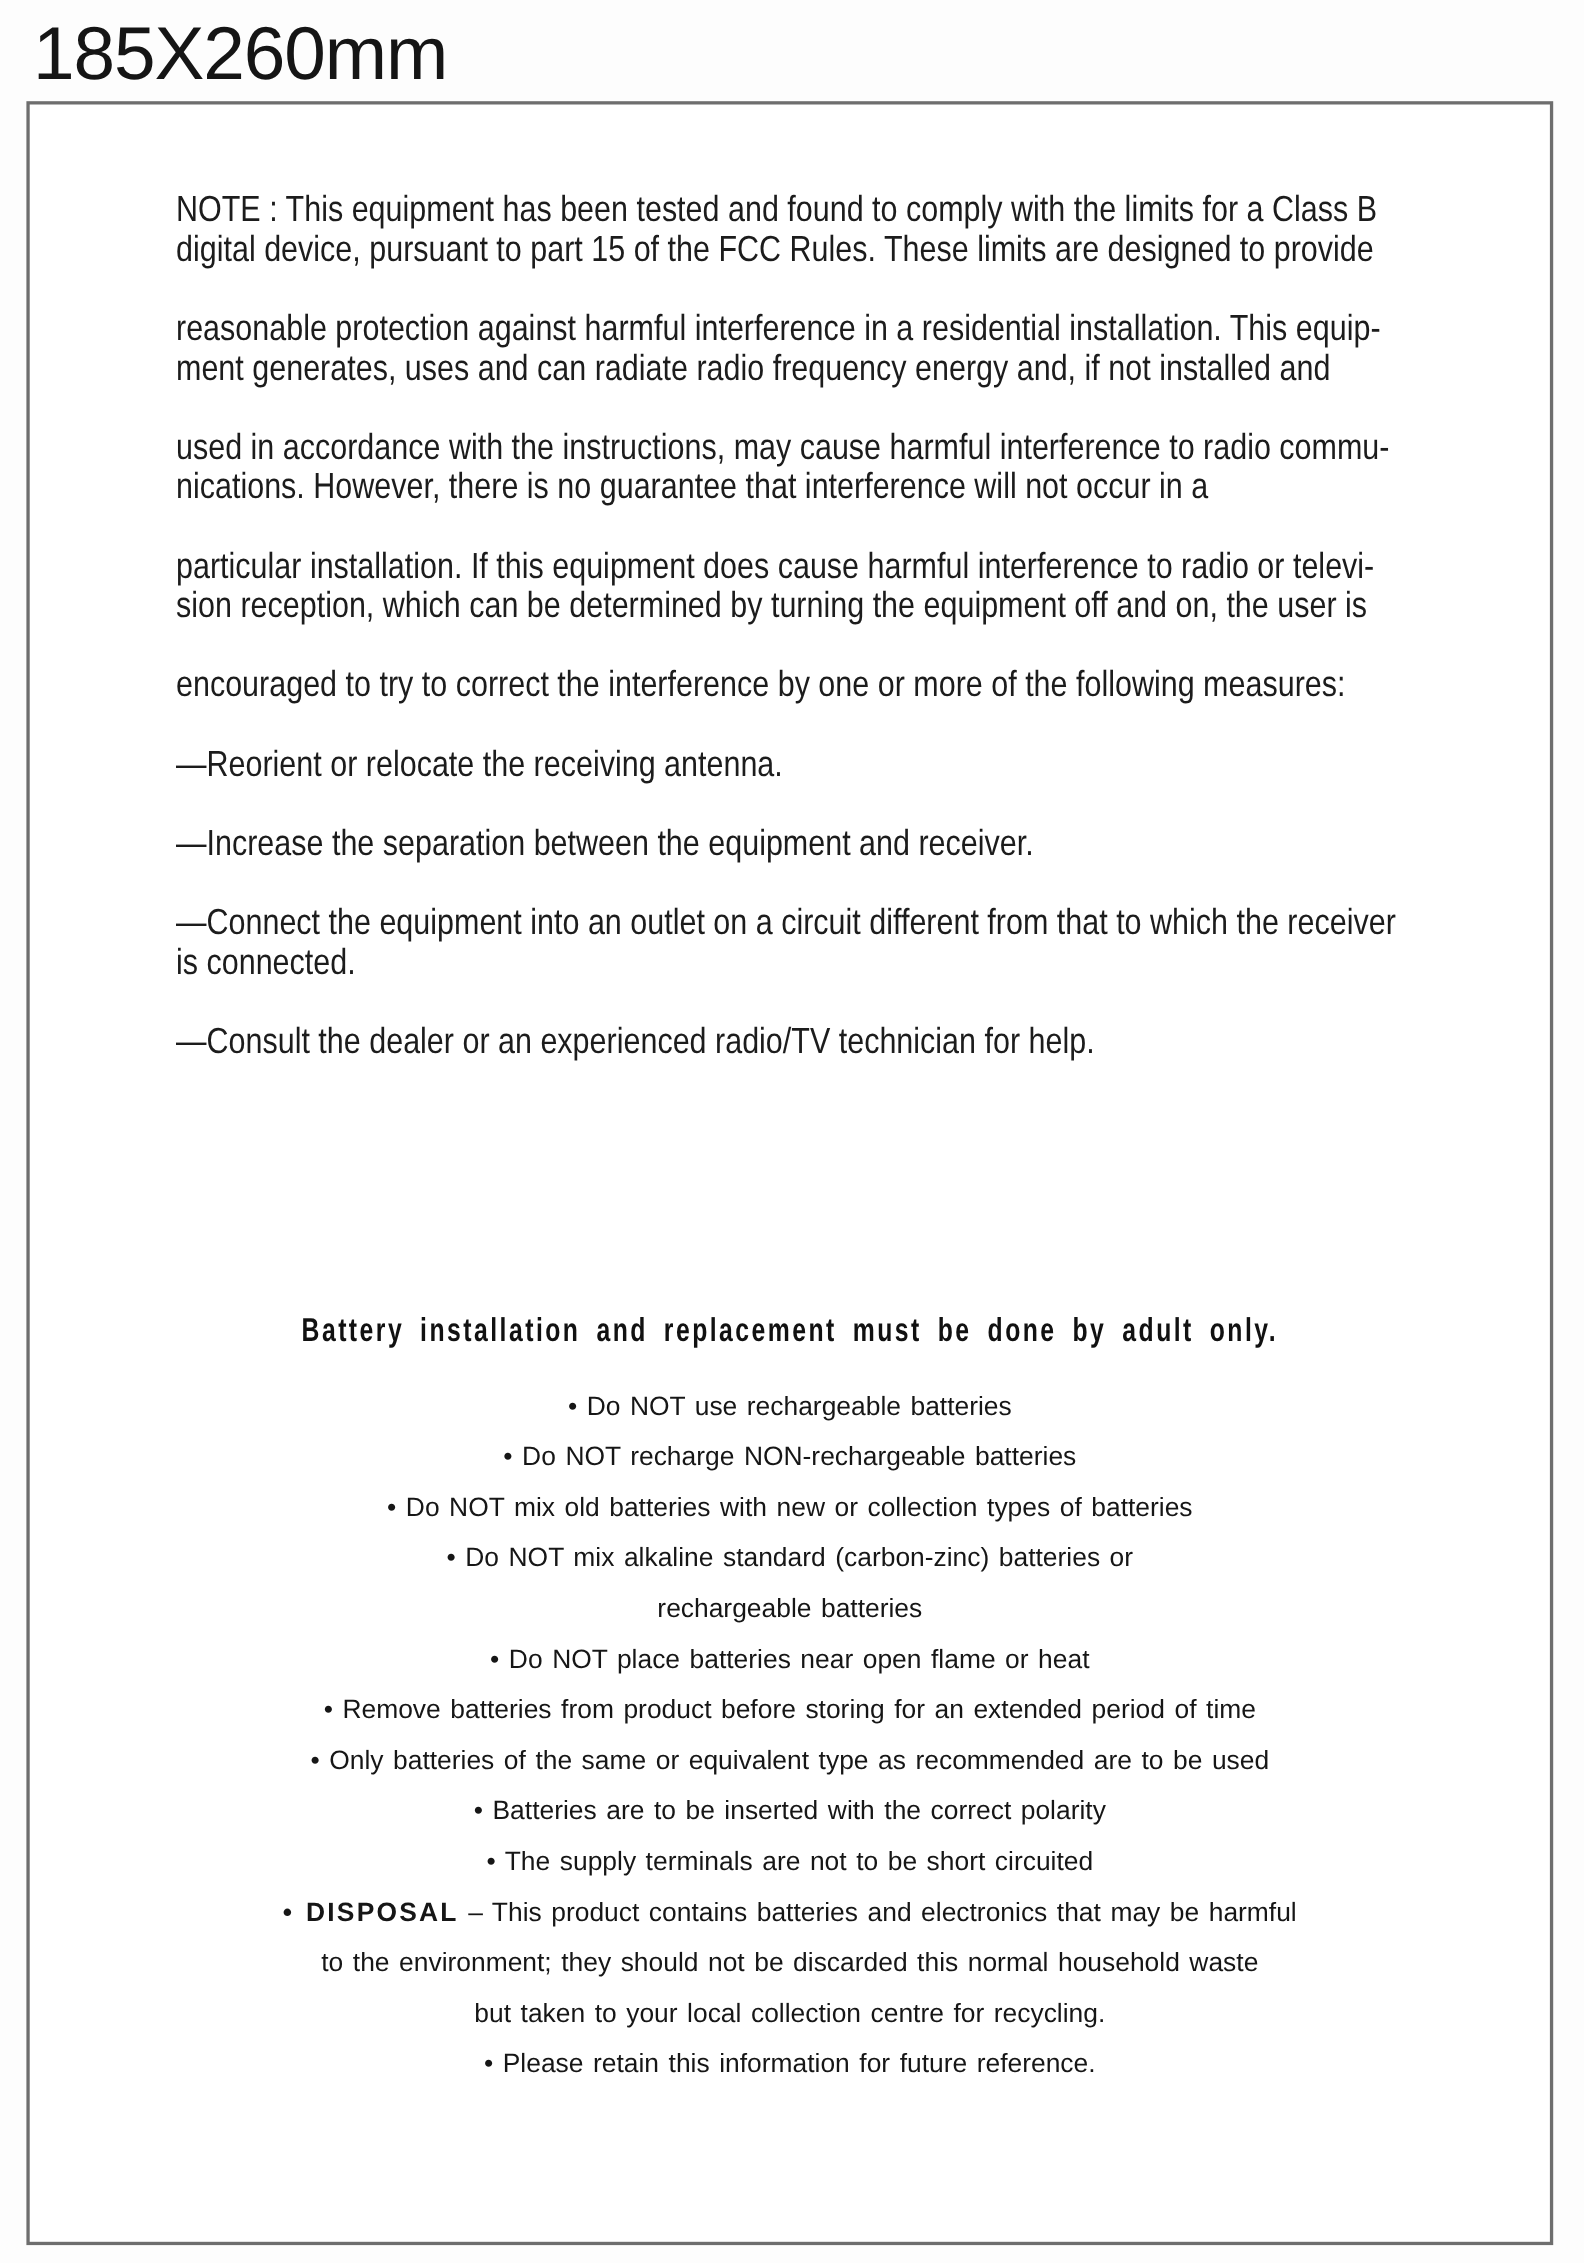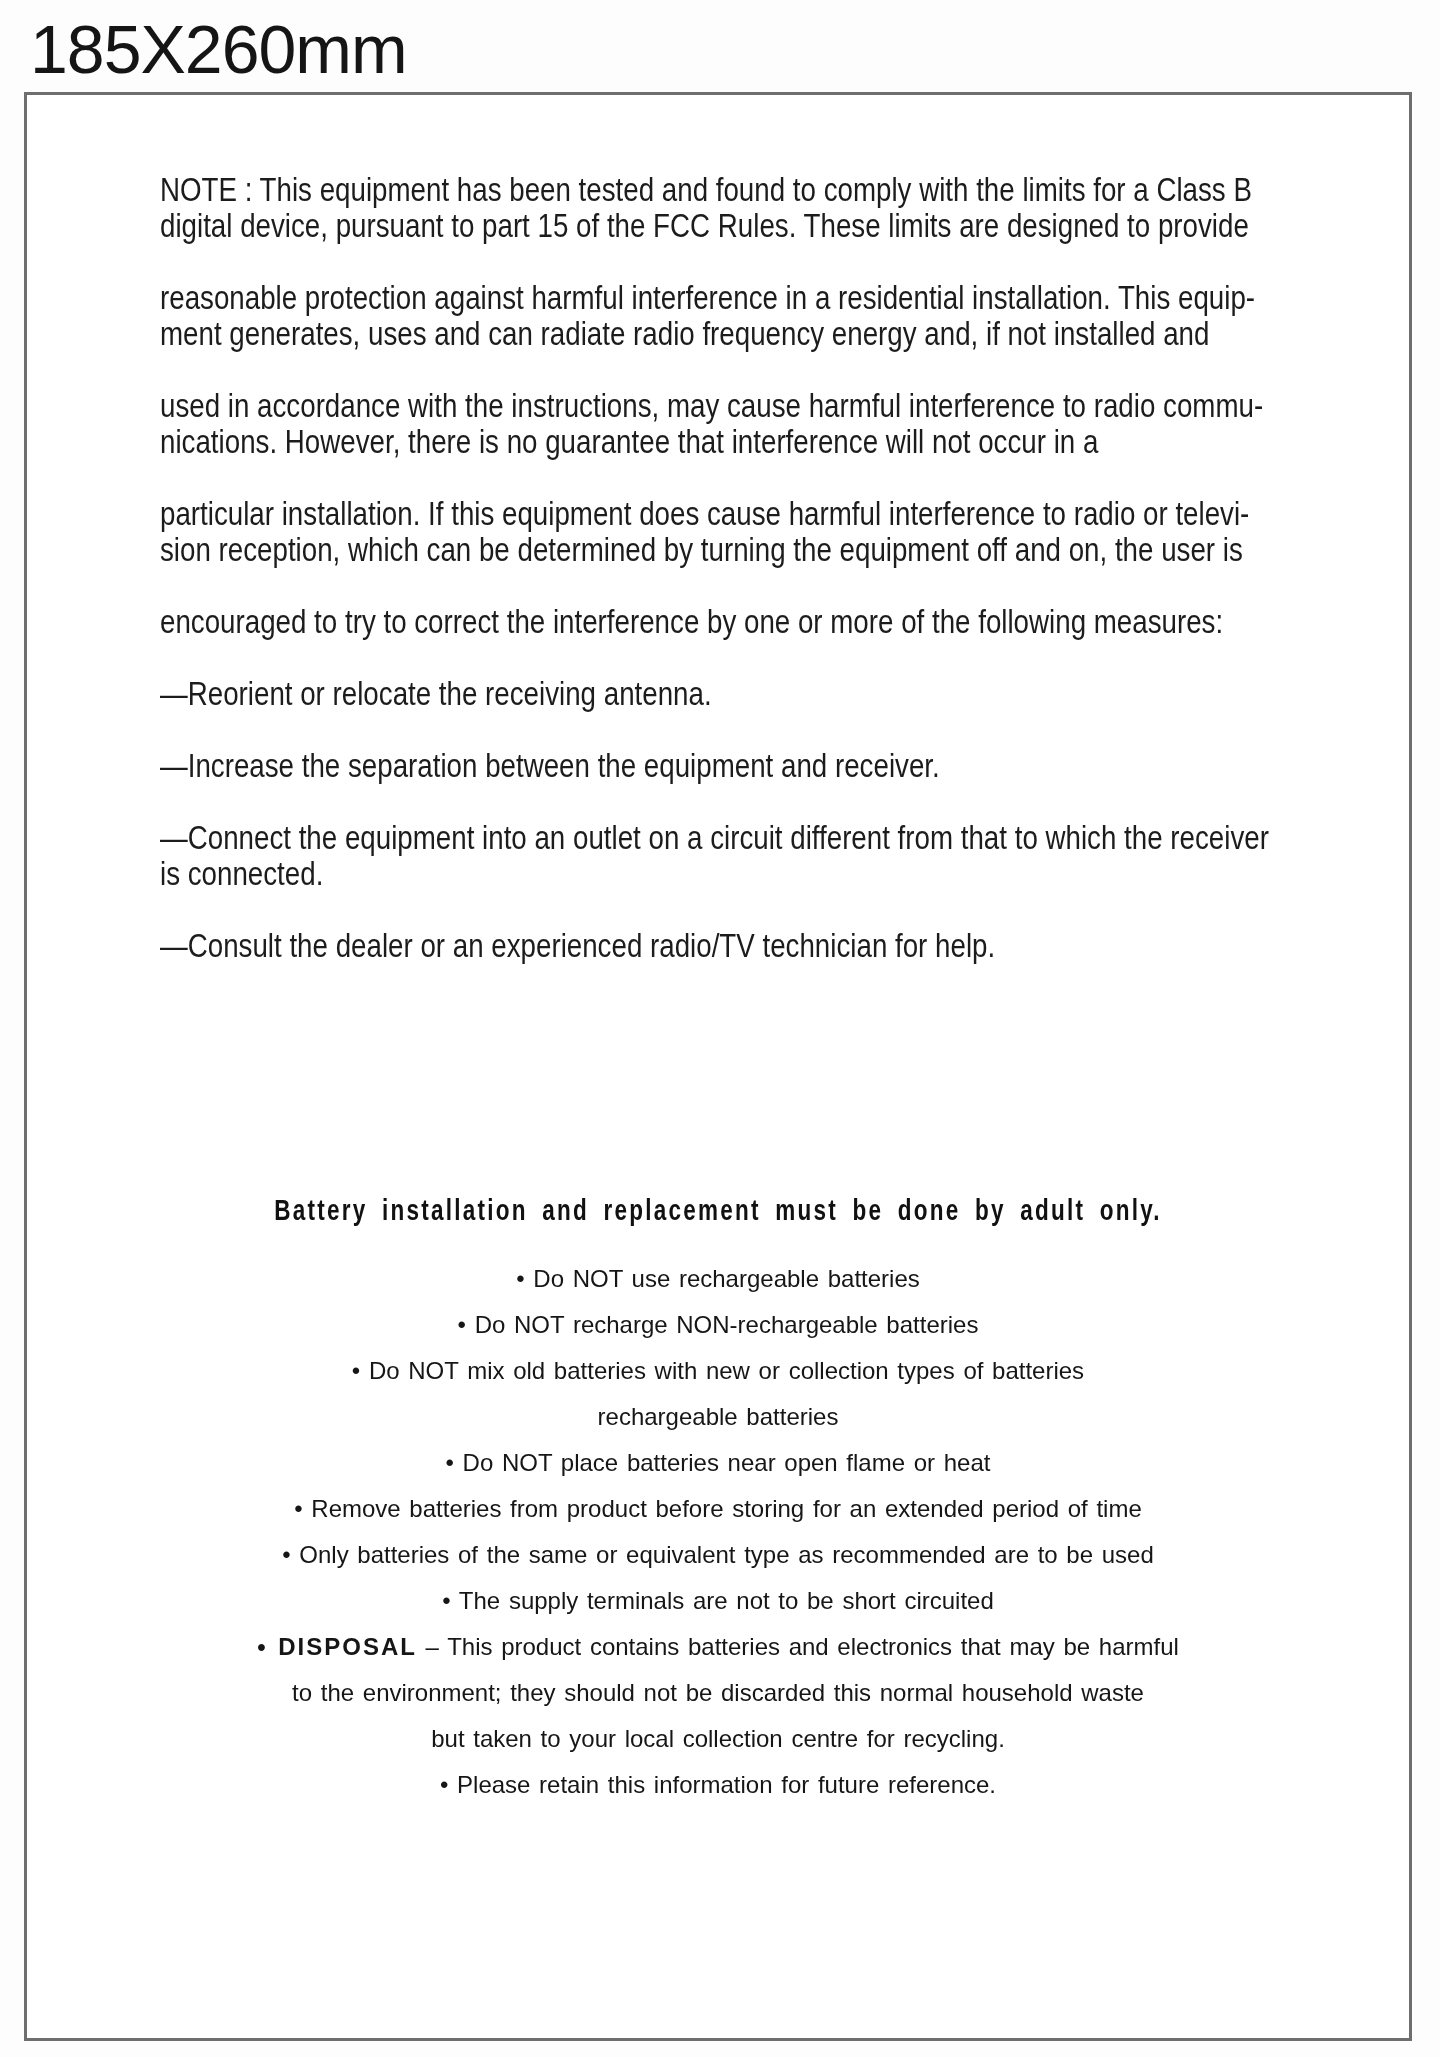--- a/index.html
+++ b/index.html
@@ -98,29 +98,31 @@
   <div class="battery-header">Battery installation and replacement must be done by adult only.</div>
 
   <div class="battery-lines">
 
       <div class="battery-line"><span>• Do NOT use rechargeable batteries</span></div>
 
       <div class="battery-line"><span>• Do NOT recharge NON-rechargeable batteries</span></div>
 
       <div class="battery-line"><span>• Do NOT mix old batteries with new or collection types of batteries</span></div>
 
+      <div class="battery-line"><span>• Do NOT mix alkaline standard (carbon-zinc) batteries or</span></div>
 
       <div class="battery-line"><span>rechargeable batteries</span></div>
 
       <div class="battery-line"><span>• Do NOT place batteries near open flame or heat</span></div>
 
       <div class="battery-line"><span>• Remove batteries from product before storing for an extended period of time</span></div>
 
       <div class="battery-line"><span>• Only batteries of the same or equivalent type as recommended are to be used</span></div>
 
+      <div class="battery-line"><span>• Batteries are to be inserted with the correct polarity</span></div>
 
 
       <div class="battery-line"><span>• The supply terminals are not to be short circuited</span></div>
 
       <div class="battery-line"><b>• DISPOSAL</b><span> – This product contains batteries and electronics that may be harmful</span></div>
 
       <div class="battery-line"><span>to the environment; they should not be discarded this normal household waste</span></div>
 
       <div class="battery-line"><span>but taken to your local collection centre for recycling.</span></div>
 

